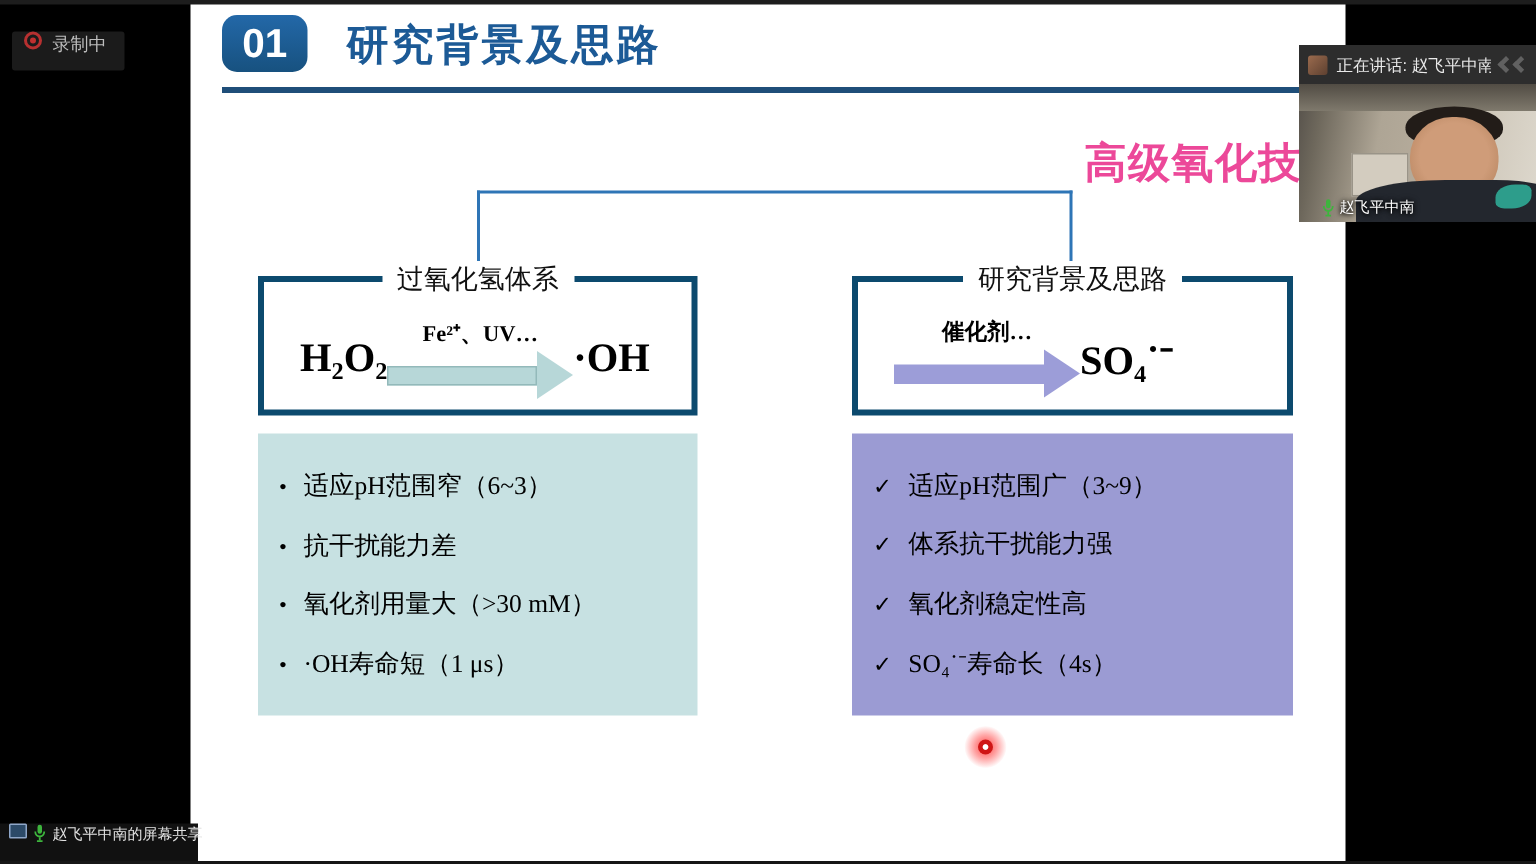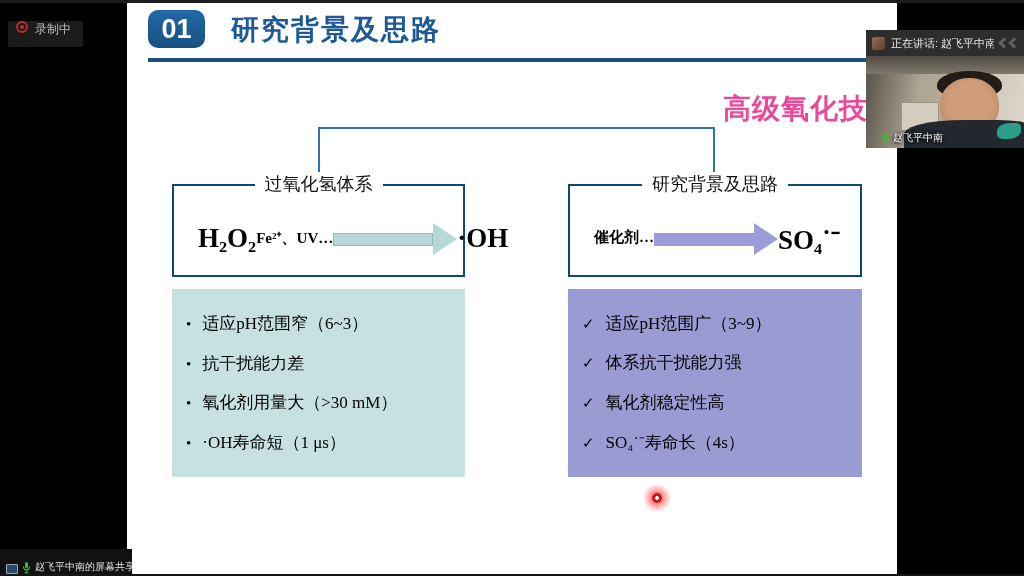--- a/index.html
+++ b/index.html
@@ -18,30 +18,30 @@
   .page-title { position:absolute; left:104px; top:8px; height:38px; line-height:40px;
                 font-size:28px; font-weight:bold; color:#1c5a96; letter-spacing:2px; }
   .title-underline { position:absolute; left:21px; top:56px; width:745px; height:4px; background:#1f4e79; }
 
   .slide-heading { position:absolute; left:0; top:88px; width:100%; text-align:right;
                    font-size:28px; font-weight:bold; color:#ec4899; letter-spacing:1px; }
 
   .bracket { position:absolute; left:191px; top:125px; width:397px; height:57px;
              border-top:2px solid #2e75b6; border-left:2px solid #2e75b6; border-right:2px solid #2e75b6; }
 
-  .sys-box { position:absolute; top:182px; height:93px; background:#fff; border:2px solid #0c4a6e; }
+  .sys-box { position:absolute; top:182px; height:93px; background:#fff; border:4px solid #0c4a6e; }
   .sys-box.left  { left:45px;  width:293px; }
   .sys-box.right { left:441px; width:294px; }
   .sys-label { position:absolute; top:-14px; left:50%; transform:translateX(-50%);
                background:#fff; padding:0 10px; font-size:18px; color:#111; white-space:nowrap; }
 
   .reaction { display:flex; align-items:center; justify-content:flex-start; 
               height:100%; padding-top:16px;padding-left:24px; }
   .formula { font-family:"Liberation Serif", serif; font-weight:bold; font-size:27px; color:#000; white-space:nowrap; }
-  .mid-col { display:flex; flex-direction:row; align-items:center; }
+  .mid-col { display:flex; flex-direction:column; align-items:center; }
   .cond { font-family:"Liberation Serif", serif; font-weight:bold; font-size:15px; color:#000;
           margin-bottom:2px; white-space:nowrap; }
   .block-arrow { position:relative; width:124px; height:32px; }
   .arrow-shaft { position:absolute; left:0; top:10px; width:100px; height:13px; }
   .arrow-head  { position:absolute; right:0; top:0; width:0; height:0;
                  border-top:16px solid transparent; border-bottom:16px solid transparent; }
   .teal  .arrow-shaft { background:#b7d7d8; box-shadow:0 0 0 1px #93b9ba inset; }
   .teal  .arrow-head  { border-left:24px solid #b7d7d8; }
   .purp  .arrow-shaft { background:#9c9dd8; }
   .purp  .arrow-head  { border-left:24px solid #9c9dd8; }
@@ -61,21 +61,21 @@
                 background:radial-gradient(circle, #ffffff 0 1.6px, #cf1515 2.2px 5px); }
 
   
   .rec-badge { position:absolute; left:8px; top:21px; height:26px; padding:0 12px 0 8px;
                background:#1b1b1b; border-radius:2px; display:flex; gap:7px; z-index:20; }
   .rec-dot { position:relative; width:12px; height:12px; border:2px solid #b73030; border-radius:50%; }
   .rec-dot::after { content:''; position:absolute; inset:2px; border-radius:50%; background:#c03030; }
   .rec-text { color:#bdbdbd; font-size:12px; }
 
   .share-bar { position:absolute; left:0; top:549px; width:132px; height:25px; background:#111;
-               display:flex; align-items:flex-end; gap:4px; padding:0 4px 0 6px; z-index:20; }
+               display:flex; align-items:flex-start; gap:4px; padding:0 4px 0 6px; z-index:20; }
   .share-screen-ic { width:12px; height:10px; border:1.5px solid #8fa7c9; border-radius:1px;
                      background:#2c4a68; position:relative; flex:0 0 auto; }
   .share-text { color:#e2e2e2; font-size:10px; white-space:nowrap; }
   .mic-svg { display:block; flex:0 0 auto; }
 
   .video-panel { position:absolute; left:866px; top:30px; width:158px; height:118px; z-index:30;
                  background:#202020; }
   .vp-header { height:26px; background:#2d2d2d; display:flex; align-items:center; gap:6px; padding:0 6px; }
   .avatar-ic { width:13px; height:13px; border-radius:2px;
                background:linear-gradient(135deg,#9b6b4e,#5d4030); flex:0 0 auto; }

